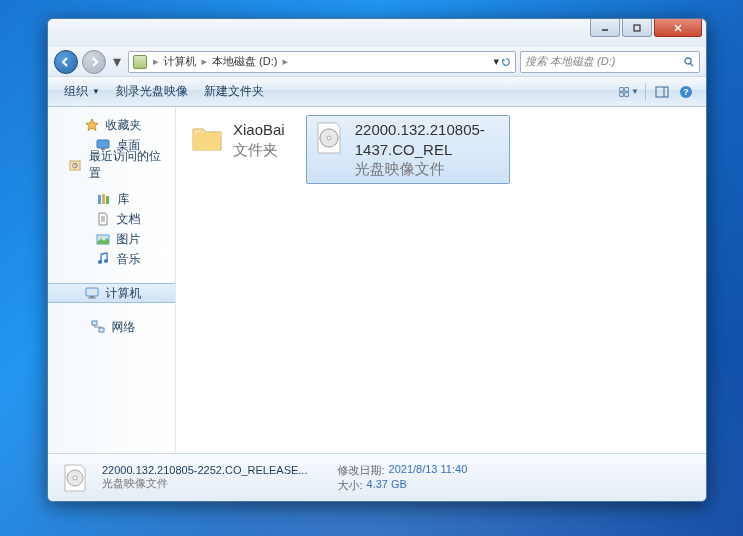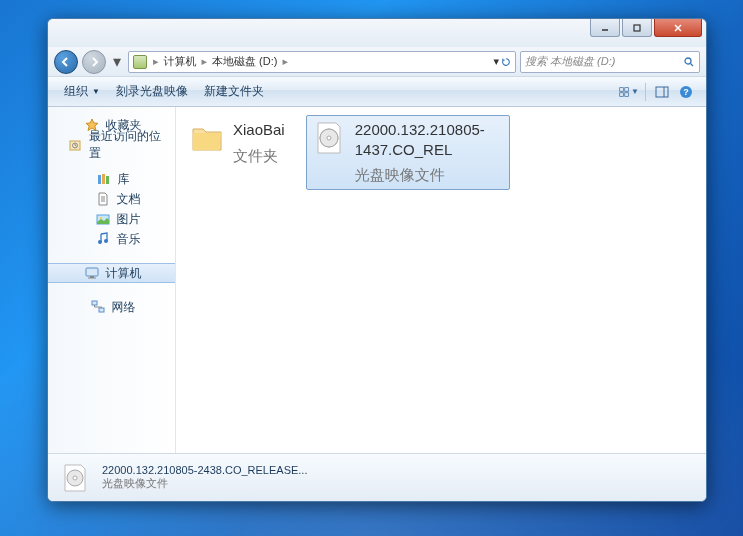--- a/index.html
+++ b/index.html
@@ -44,21 +44,21 @@
 .sidebar .item.selected { background: linear-gradient(#e6f0fb, #cfe3f7); border: 1px solid #9ec0e4; border-left: none; border-right: none; }
 .sidebar .icon { width: 16px; height: 16px; display: flex; align-items: center; justify-content: center; }
 .sidebar .icon svg { width: 14px; height: 14px; }
 
 .content { flex: 1; background: #fff; padding: 8px; display: flex; gap: 16px; align-items: flex-start; }
 .file { display: flex; gap: 8px; padding: 4px; border: 1px solid transparent; border-radius: 2px; }
 .file.selected { background: linear-gradient(#e6f0fb, #cfe3f7); border: 1px solid #7da2ce; }
 .file .fimg { width: 36px; height: 36px; display: flex; align-items: center; justify-content: center; flex-shrink: 0; }
 .file .fimg svg { width: 34px; height: 34px; }
 .file .ftext { font-size: 15px; color: #333; max-width: 150px; line-height: 1.3; }
-.file .ftext .sub { color: #777; margin-top: 6px; }
+.file .ftext .sub { color: #777; margin-top: 0; }
 
 .statusbar { height: 48px; background: linear-gradient(#f7fbff, #e4ecf5); border-top: 1px solid #d0dae5; display: flex; align-items: center; padding: 0 10px; font-size: 11px; color: #3a5a7a; gap: 10px; }
 .statusbar .sbicon { width: 34px; height: 34px; display: flex; align-items: center; justify-content: center; }
 .statusbar .sbicon svg { width: 30px; height: 30px; }
 .statusbar .sbmain { display: flex; flex-direction: column; }
 .statusbar .sbmain .t1 { color: #1a3a5a; }
 .statusbar .sbmain .t2 { color: #777; }
 .statusbar .sbcol { display: flex; flex-direction: column; margin-left: 20px; }
 .statusbar .sbcol .row { display: flex; gap: 4px; }
 .statusbar .lbl { color: #667; }
@@ -169,20 +169,29 @@
             <span class="icon">
               <svg viewBox="0 0 14 14">
                 <path d="M7 1 L8.8 5 L13 5.3 L9.8 8 L11 12.5 L7 10 L3 12.5 L4.2 8 L1 5.3 L5.2 5 Z" fill="#f8c05a" stroke="#c89020"></path>
               </svg>
             </span>
             <span>收藏夹</span>
           </div>
         <div class="item">
             <span class="icon">
               <svg viewBox="0 0 14 14">
+                <rect x="1" y="2" width="12" height="8" rx="1" fill="#5aa0e0" stroke="#3a7ac0"></rect>
+                <rect x="5" y="10" width="4" height="2" fill="#888"></rect>
+              </svg>
+            </span>
+            <span>桌面</span>
+          </div>
+        <div class="item">
+            <span class="icon">
+              <svg viewBox="0 0 14 14">
                 <rect x="2" y="3" width="10" height="9" fill="#f8e8c0" stroke="#c8a850"></rect>
                 <circle cx="7" cy="7.5" r="2.5" fill="none" stroke="#888"></circle>
                 <path d="M7 6 L7 7.5 L8.5 8" stroke="#888" fill="none"></path>
               </svg>
             </span>
             <span>最近访问的位置</span>
           </div>
       </div>
       <div class="section">
         <div class="item header">
@@ -286,18 +295,28 @@
 
   <div class="statusbar">
     <div class="sbicon">
       <svg viewBox="0 0 30 30">
           <path d="M5 2 L21 2 L25 6 L25 28 L5 28 Z" fill="#fff" stroke="#bbb"></path>
           <circle cx="15" cy="15" r="8" fill="#e8e8e8" stroke="#aaa"></circle>
           <circle cx="15" cy="15" r="2" fill="#fff" stroke="#aaa"></circle>
         </svg>
     </div>
     <div class="sbmain">
-      <div class="t1">22000.132.210805-2438.CO_RELEASE...</div>
+      <div class="t1">22000.132.210805-2252.CO_RELEASE...</div>
       <div class="t2">光盘映像文件</div>
     </div>
+    <div class="sbcol">
+      <div class="row">
+          <span class="lbl">修改日期:</span>
+          <span class="val">2021/8/13 11:40</span>
+        </div>
+      <div class="row">
+          <span class="lbl">大小:</span>
+          <span class="val">4.37 GB</span>
+        </div>
+    </div>
   </div>
 
 </div>
 
 </body></html>

